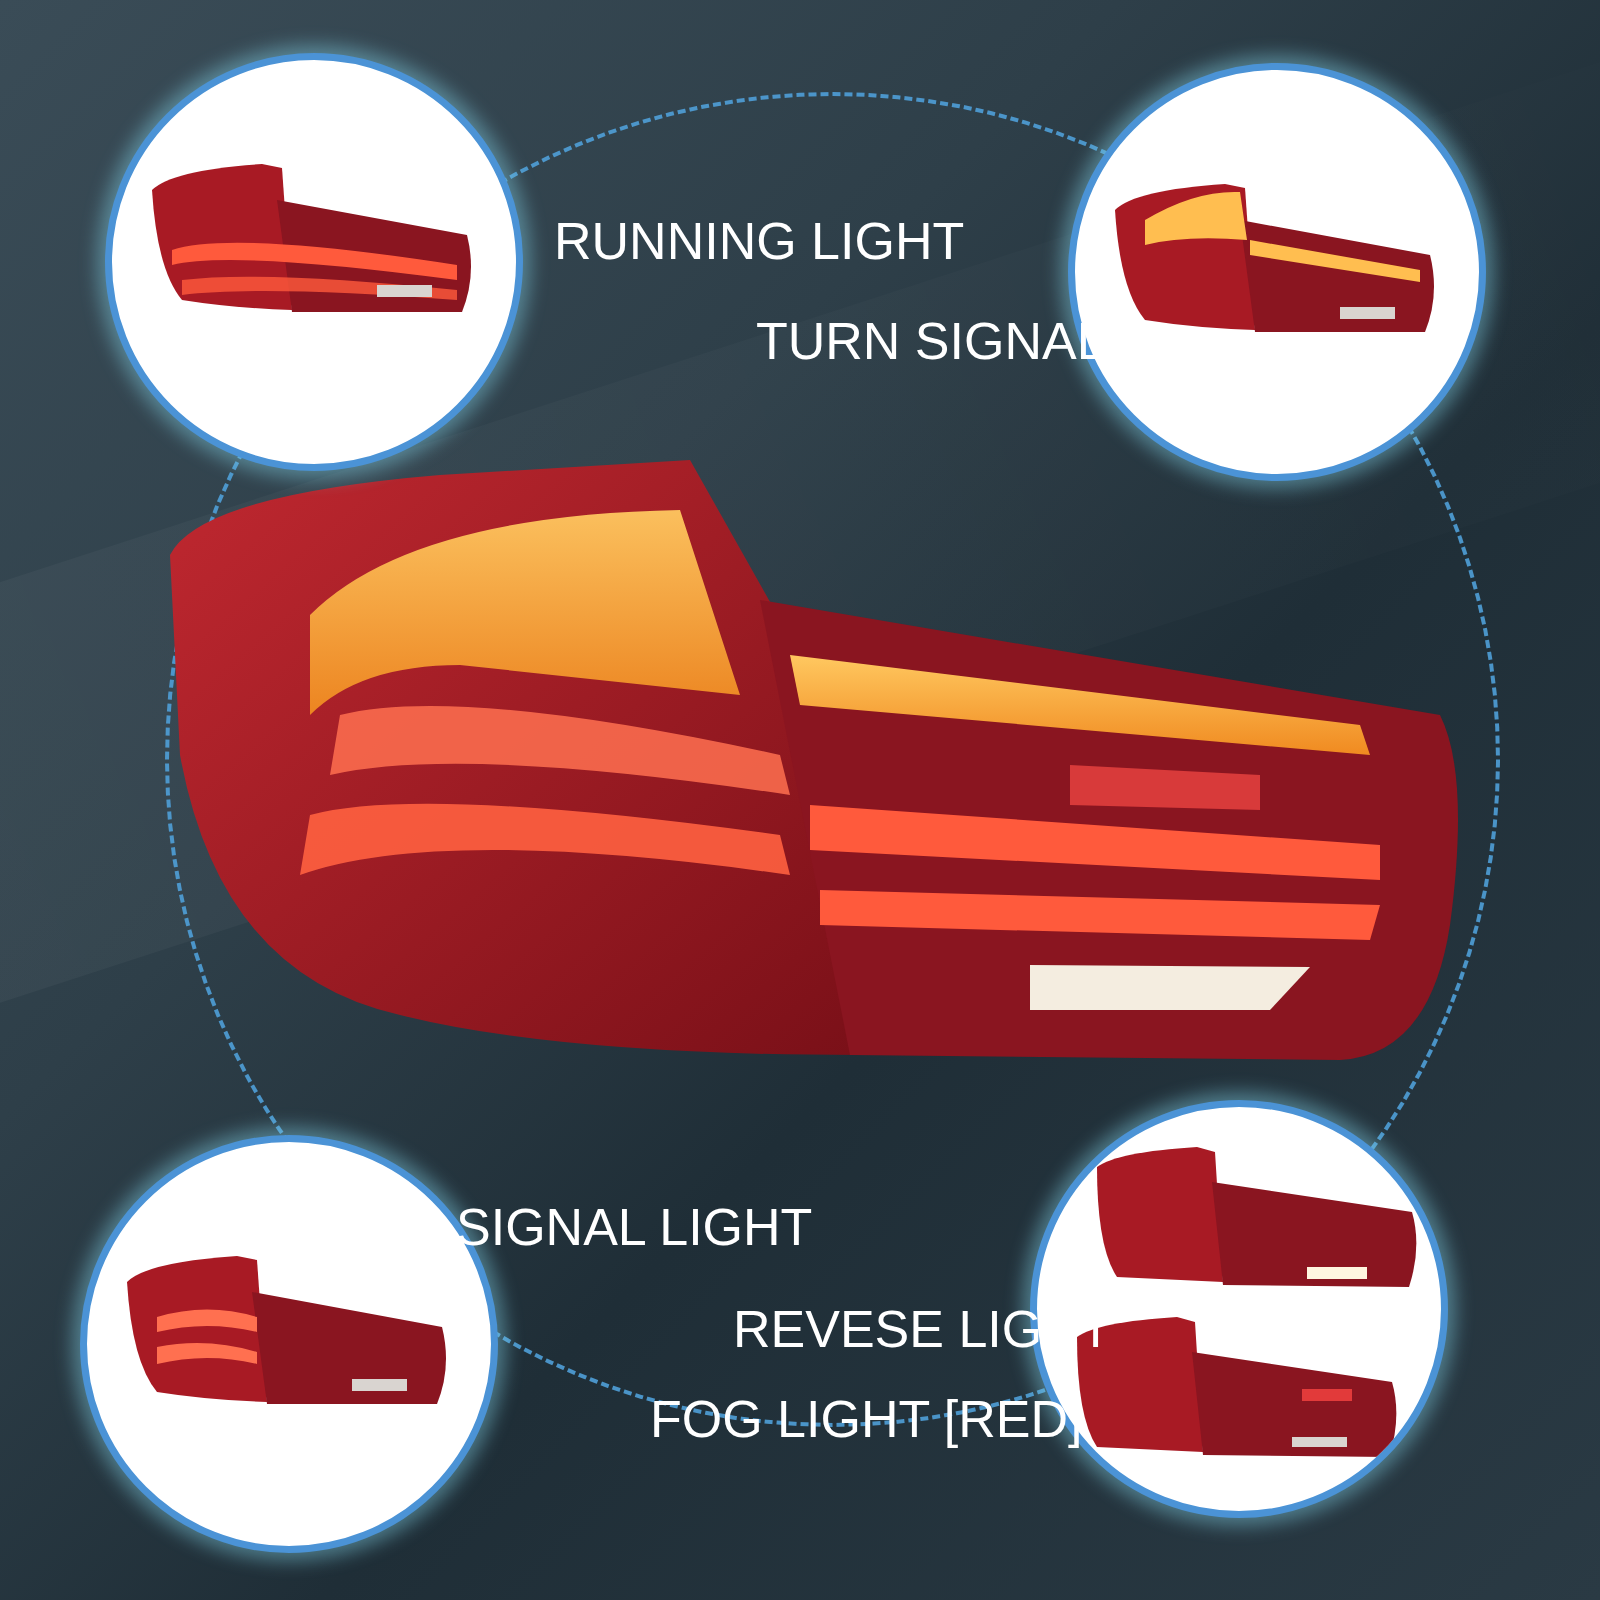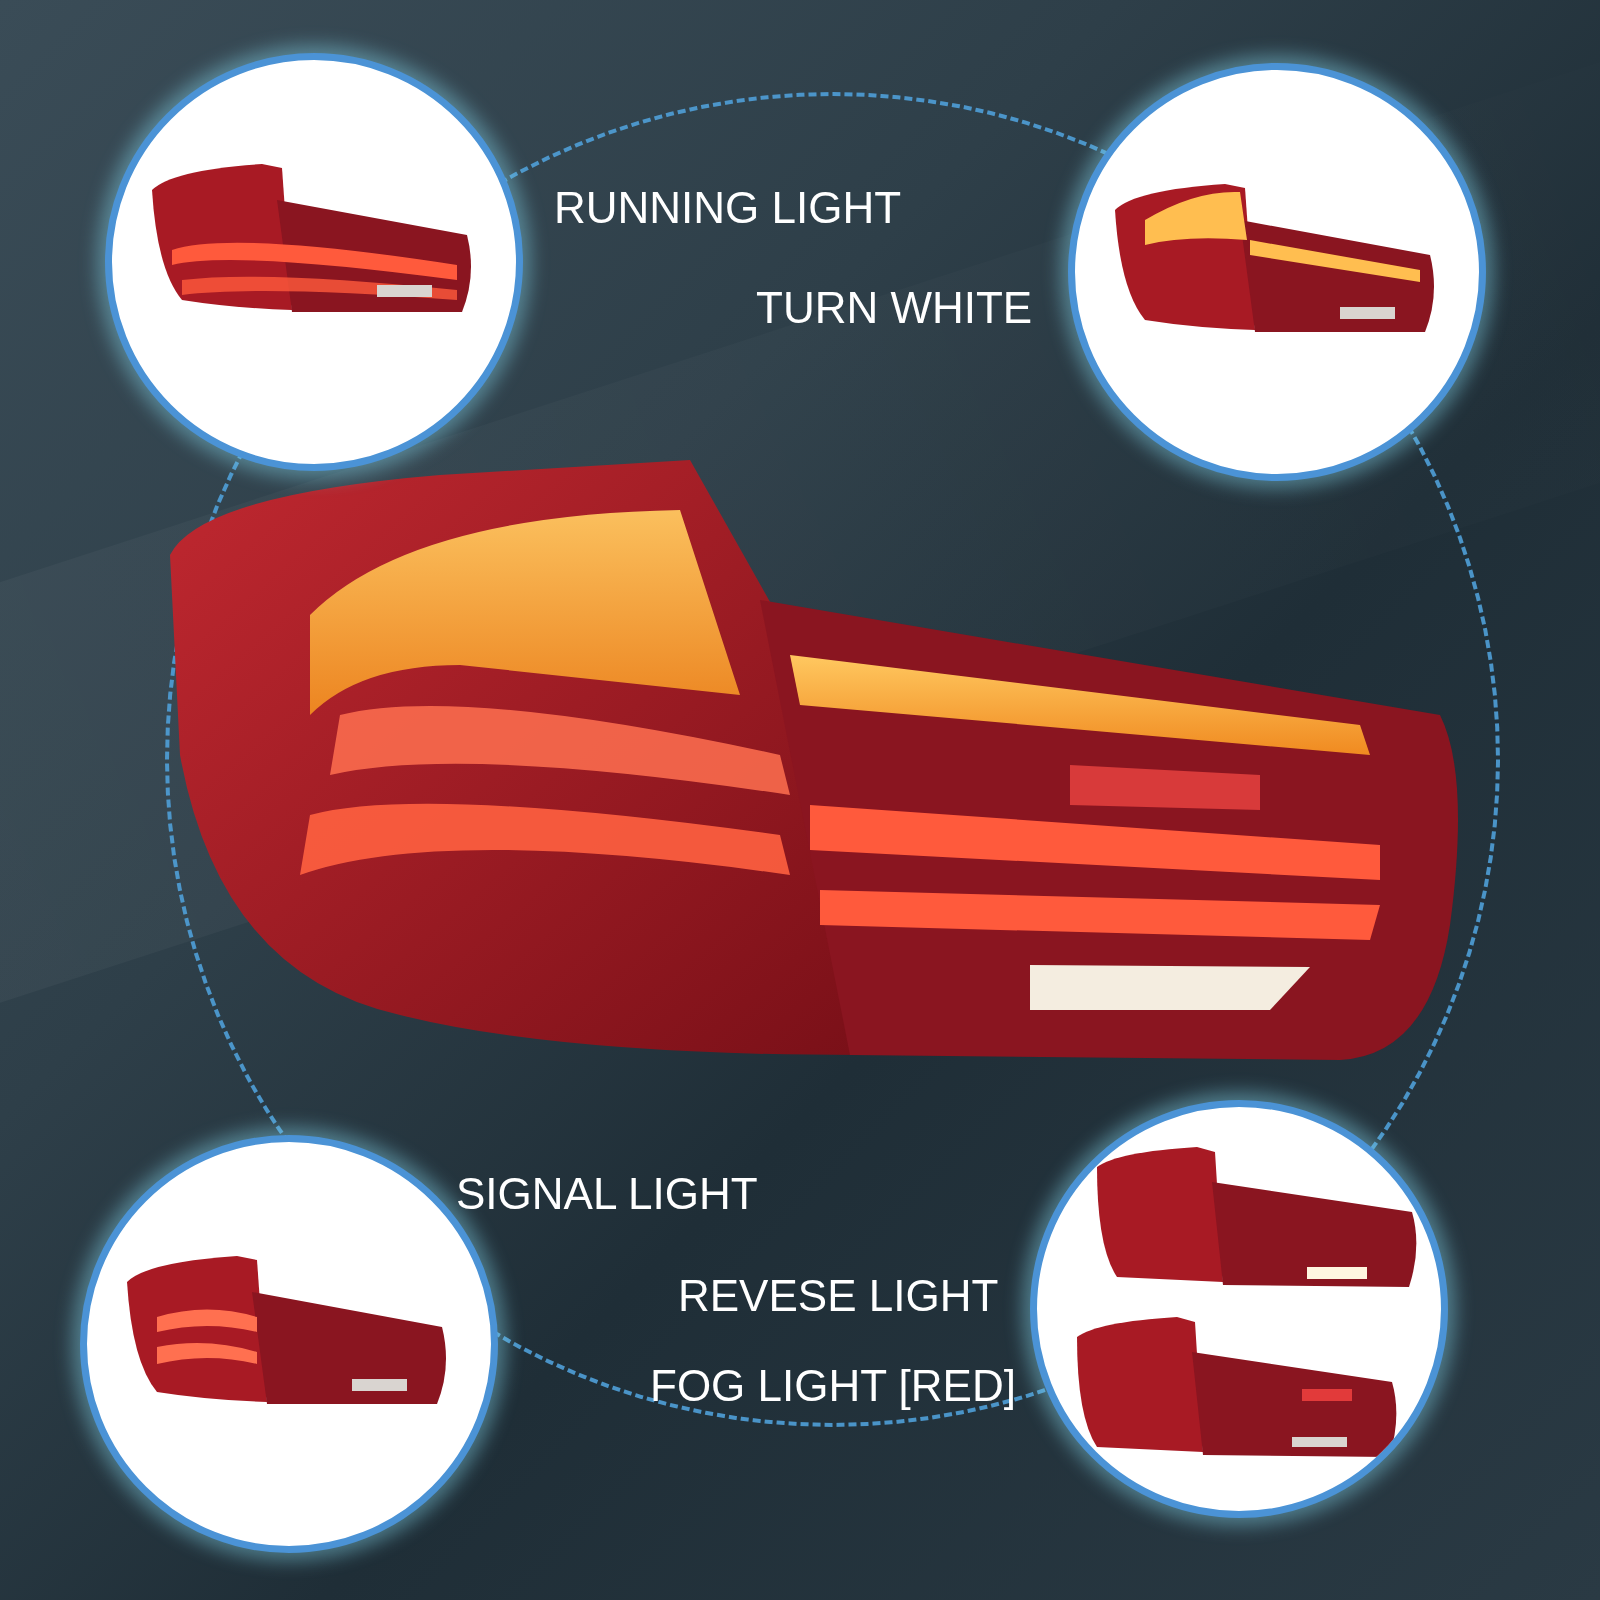--- a/index.html
+++ b/index.html
@@ -5,21 +5,21 @@
   html,body{margin:0;padding:0;}
   body{width:1600px;height:1600px;overflow:hidden;position:relative;
     background:linear-gradient(135deg,#3a4c57 0%,#2e3f49 35%,#1f2e37 60%,#2a3a44 100%);
     font-family:"Liberation Sans",sans-serif;}
   .bgband{position:absolute;left:-200px;top:300px;width:2200px;height:400px;
     background:linear-gradient(90deg,rgba(255,255,255,0.04),rgba(255,255,255,0));transform:rotate(-18deg);}
   .ring{position:absolute;left:165px;top:92px;width:1335px;height:1335px;border-radius:50%;
     border:4px dashed #4f9fd8;box-sizing:border-box;opacity:0.9;}
   .bubble{position:absolute;border-radius:50%;background:#fff;
     border:7px solid #4b93d6;box-shadow:0 0 18px 8px rgba(130,210,230,0.45);box-sizing:border-box;overflow:hidden;}
-  .label{position:absolute;color:#ffffff;font-size:44px;letter-spacing:0px;line-height:52px;white-space:nowrap;}
+  .label{position:absolute;color:#ffffff;font-size:52px;letter-spacing:0px;line-height:52px;white-space:nowrap;margin-top:33px;}
   
   .lamp{position:absolute;}
 </style>
 </head>
 <body>
 
 <div class="bgband"></div>
 <div class="ring"></div>
 
 <svg class="lamp" style="left:160px;top:455px" width="1330" height="640" viewBox="0 0 1330 640">
@@ -81,18 +81,18 @@
     <path d="M175 75 L375 105 Q385 140 372 180 L186 178Z" fill="#8a1520"></path>
     <rect x="270" y="160" width="60" height="12" fill="#fff6e0"></rect>
     <path d="M40 230 Q60 215 140 210 L158 215 L166 345 L60 340 Q40 310 40 230Z" fill="#a81a24"></path>
     <path d="M155 245 L355 275 Q365 310 352 350 L166 348Z" fill="#8a1520"></path>
     <rect x="265" y="282" width="50" height="12" fill="#e23a3a"></rect>
     <rect x="255" y="330" width="55" height="10" fill="#d9d4d0"></rect>
   </svg>
 </div>
 
 <div class="label" style="left:554px;top:182px;">RUNNING LIGHT</div>
-<div class="label" style="left:756px;top:282px;">TURN WHITE</div>
+<div class="label" style="left:756px;top:282px;">TURN SIGNAL</div>
 <div class="label" style="left:456px;top:1168px;">SIGNAL LIGHT</div>
-<div class="label" style="left:678px;top:1270px;text-align:center;">
+<div class="label" style="left:733px;top:1270px;text-align:center;">
   <div>REVESE LIGHT</div>
 </div>
 <div class="label" style="left:650px;top:1360px;">FOG LIGHT [RED]</div>
 
 </body></html>

